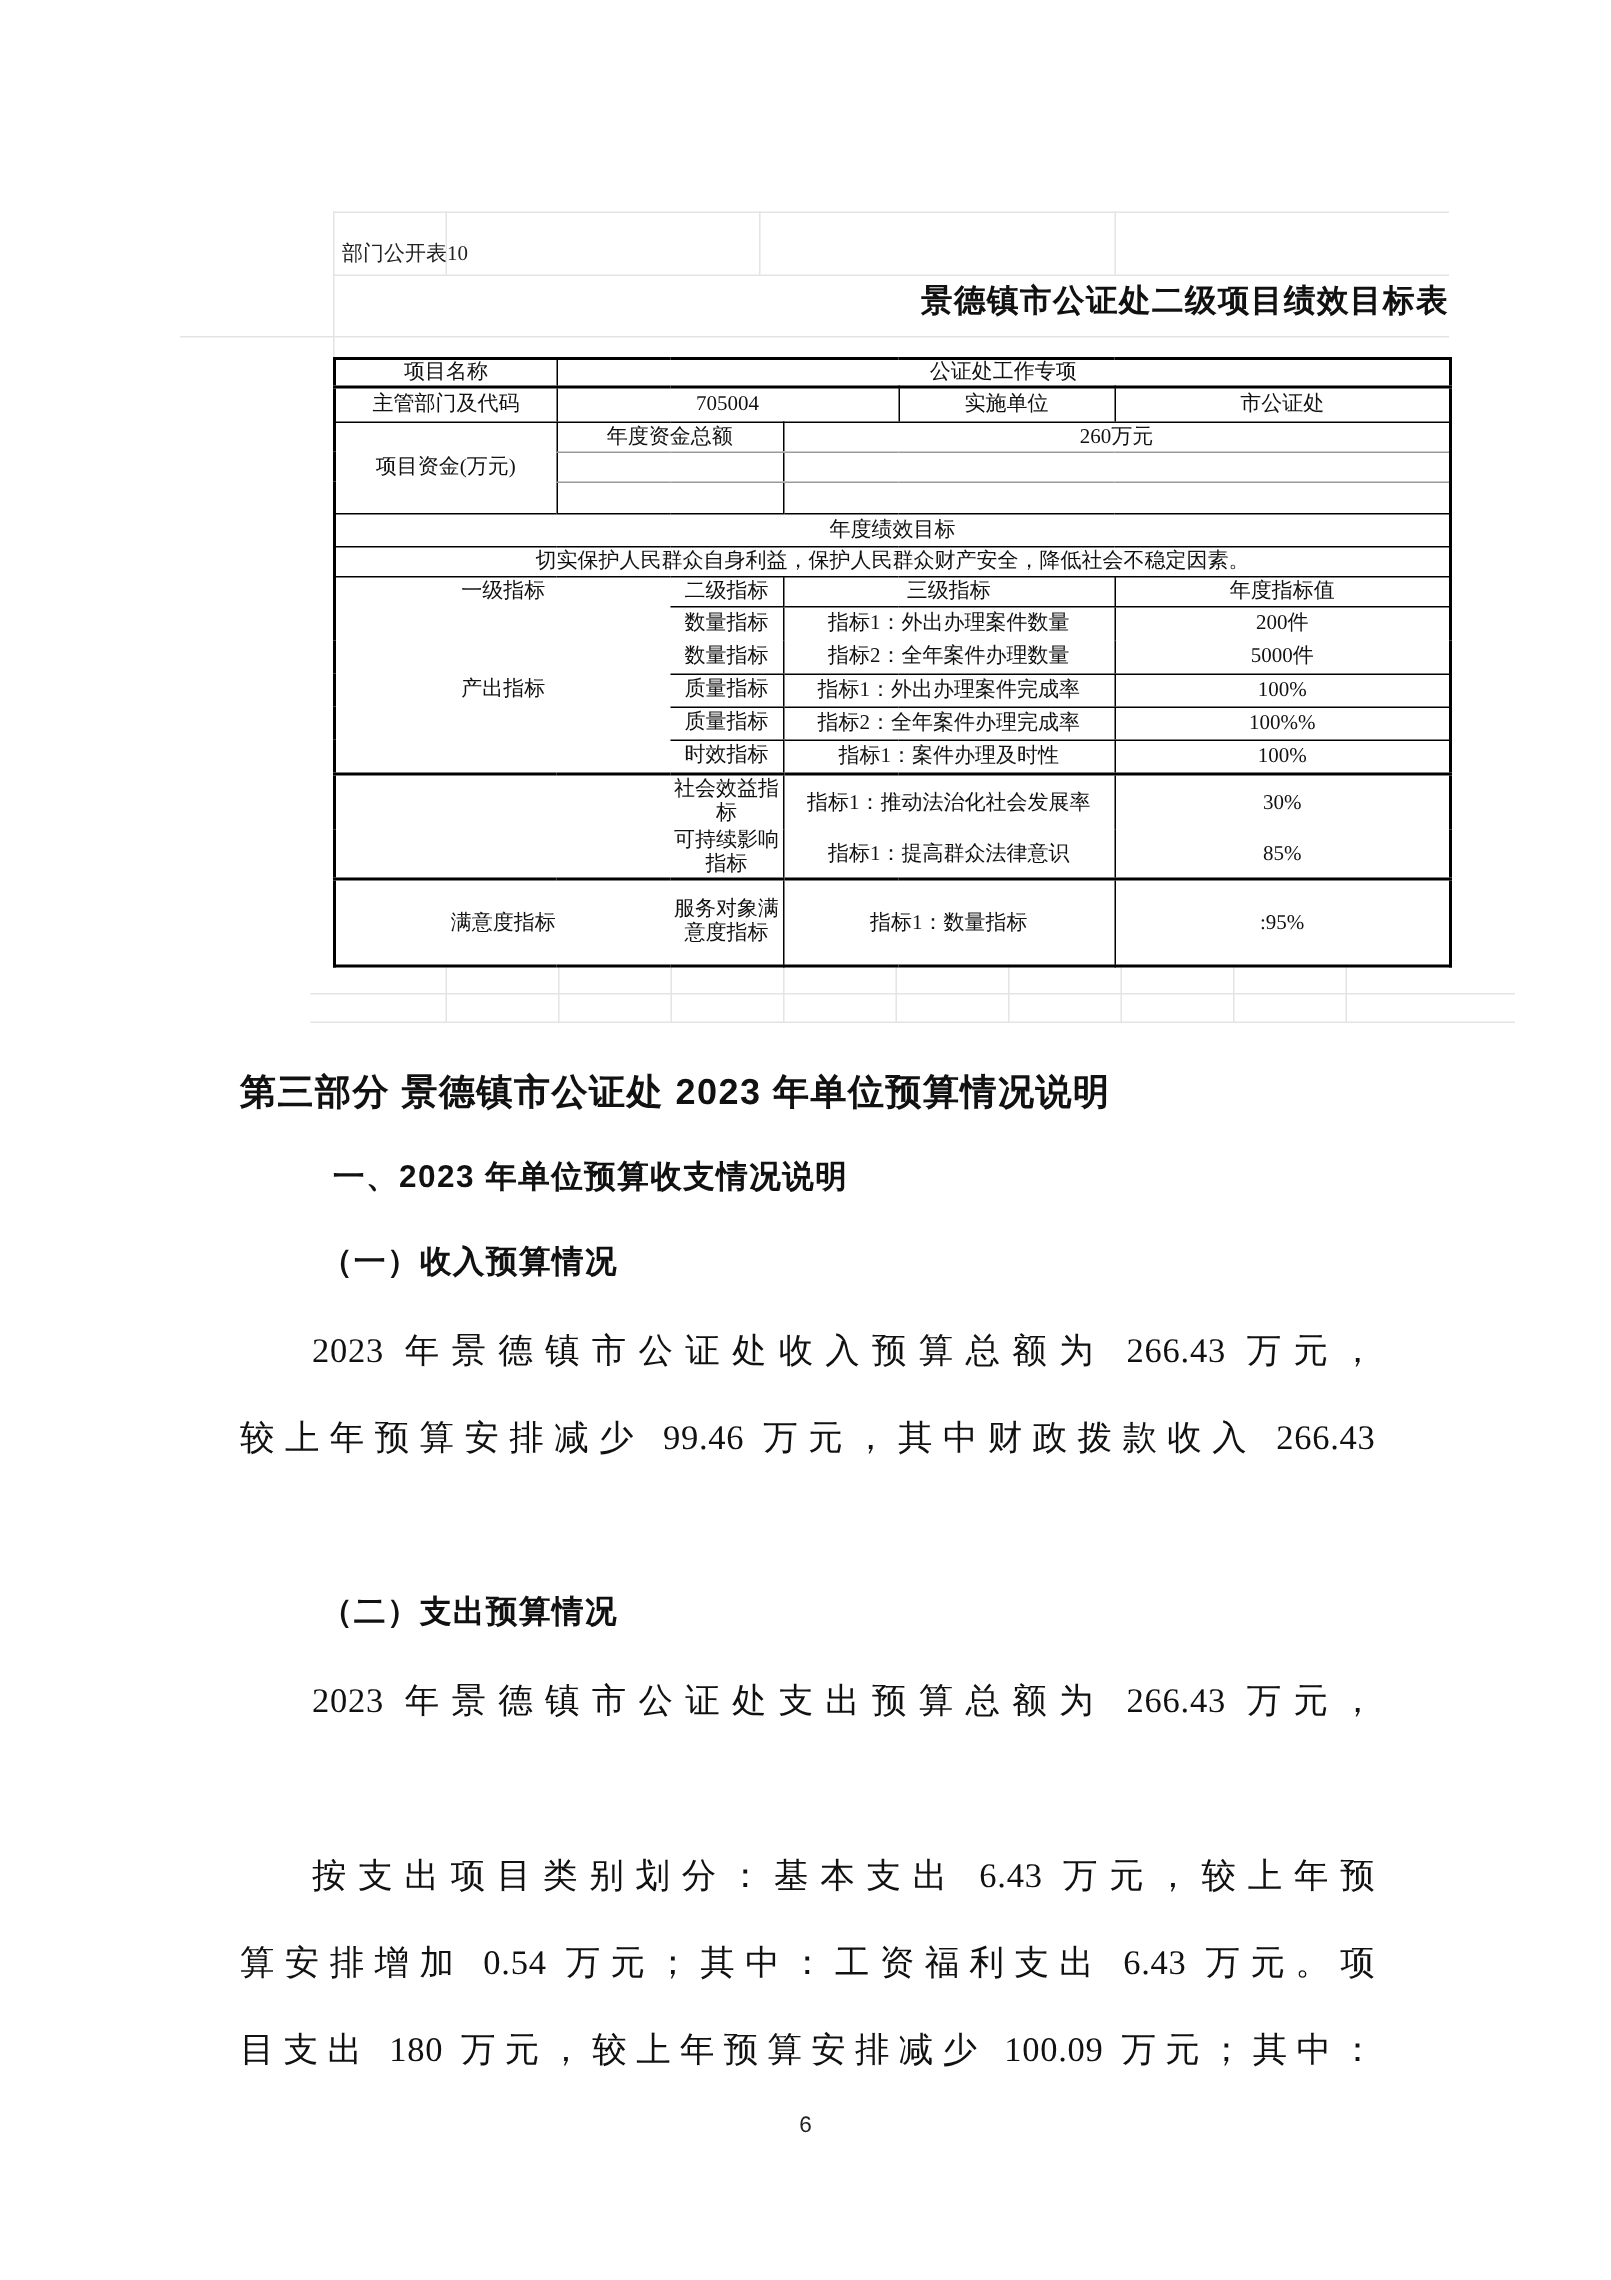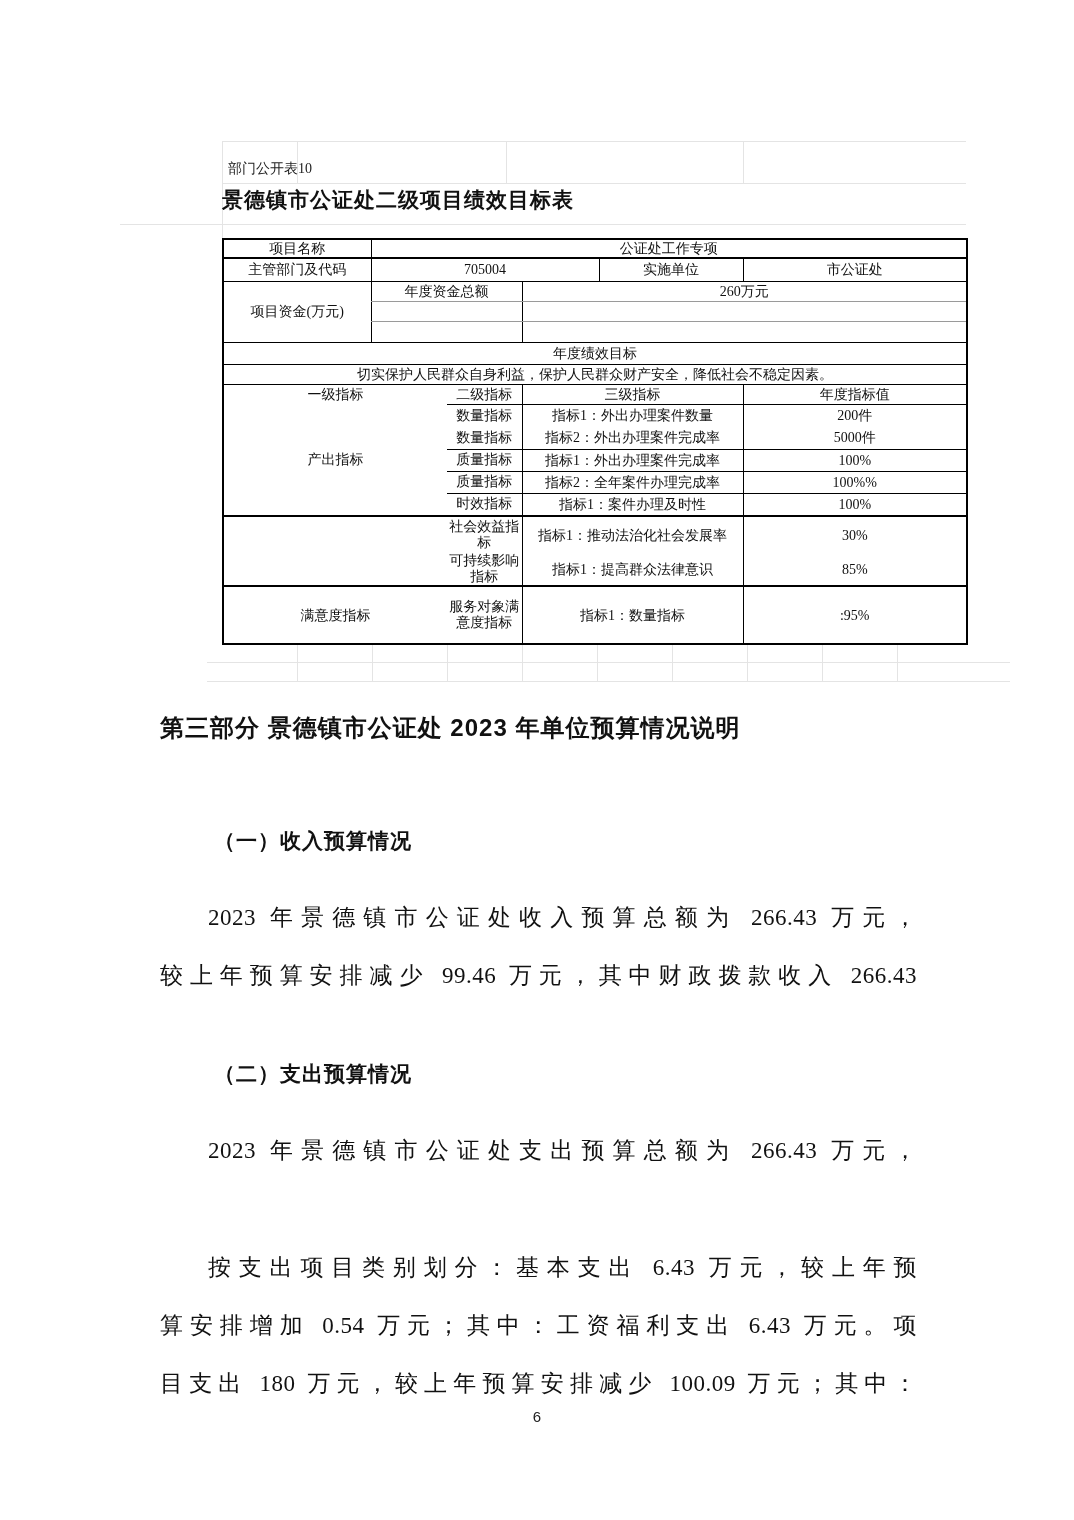--- a/index.html
+++ b/index.html
@@ -2,21 +2,21 @@
 <html><head>
 <meta charset="utf-8">
 <style>
   html,body{margin:0;padding:0;background:#fff;}
   .page{position:relative;width:1074px;height:1520px;background:#ffffff;overflow:hidden;
         font-family:"Liberation Serif","DejaVu Serif",serif;color:#111;}
   
   .fl{position:absolute;background:#e4e4e4;}
   
   .sheet-label{position:absolute;left:228px;top:160px;font-size:14px;color:#222;}
-  .sheet-title{position:absolute;left:222px;top:186px;width:744px;text-align:left;
+  .sheet-title{position:absolute;left:222px;top:186px;width:744px;text-align:right;
                font-size:21px;font-weight:bold;letter-spacing:1px;}
   
   .perf{position:absolute;left:222px;top:238px;width:744px;border-collapse:collapse;
         table-layout:fixed;font-size:14px;line-height:17px;border:2px solid #000;}
   .perf td{padding:0;text-align:center;vertical-align:middle;overflow:hidden;}
   .bl{border-left:1px solid #000;}
   .bb{border-bottom:1px solid #000;}
   .bb15{border-bottom:1.5px solid #000;}
   .bb2{border-bottom:2px solid #000;}
   .bbg{border-bottom:1px solid #9a9a9a;}
@@ -24,21 +24,21 @@
   .l2cell{padding:0 6px;line-height:16px;}
   .l3cell{text-align:left;padding-left:4px;}
   .leftal{text-align:left;padding-left:4px;}
   
   .h-part{position:absolute;left:160px;top:712px;font-family:"Liberation Sans","DejaVu Sans",sans-serif;
           font-weight:bold;font-size:24px;letter-spacing:1px;}
   .h-sub{position:absolute;font-family:"Liberation Sans","DejaVu Sans",sans-serif;
          font-weight:bold;font-size:21px;letter-spacing:1px;}
   .tl{position:absolute;left:160px;width:757px;font-size:23px;letter-spacing:0.5px;
       white-space:normal;}
-  .just{text-align:justify;text-align-last:justify;margin-top:17px;}
+  .just{text-align:justify;text-align-last:justify;}
   .endl{text-align:left;}
   .indent{text-indent:48px;}
   .pagenum{position:absolute;left:0;top:1408px;width:1074px;text-align:center;
            font-size:15px;font-family:"Liberation Sans","DejaVu Sans",sans-serif;color:#222;}
 </style>
 </head>
 <body>
 
 <div class="page">
 
@@ -112,21 +112,21 @@
       <td class="bl bb">年度指标值</td>
     </tr>
     <tr style="height:23px">
       <td class="bb2" colspan="2" rowspan="5">产出指标</td>
       <td class="l2cell">数量指标</td>
       <td class="bl l3cell" colspan="2">指标1：外出办理案件数量</td>
       <td class="bl">200件</td>
     </tr>
     <tr style="height:22px">
       <td class="l2cell bb">数量指标</td>
-      <td class="bl bb l3cell" colspan="2">指标2：外出办理案件完成率</td>
+      <td class="bl bb l3cell" colspan="2">指标2：全年案件办理数量</td>
       <td class="bl bb">5000件</td>
     </tr>
     <tr style="height:22px">
       <td class="l2cell bb">质量指标</td>
       <td class="bl bb l3cell" colspan="2">指标1：外出办理案件完成率</td>
       <td class="bl bb">100%</td>
     </tr>
     <tr style="height:22px">
       <td class="l2cell bb">质量指标</td>
       <td class="bl bb l3cell" colspan="2">指标2：全年案件办理完成率</td>
@@ -151,20 +151,21 @@
     <tr style="height:58px">
       <td colspan="2">满意度指标</td>
       <td class="l2cell">服务对象满意度指标</td>
       <td class="bl l3cell" colspan="2">指标1：数量指标</td>
       <td class="bl">:95%</td>
     </tr>
   </tbody>
     </table>
 
   <div class="h-part">第三部分 景德镇市公证处 2023 年单位预算情况说明</div>
+  <div class="h-sub" style="left:222px;top:770px;">一、2023 年单位预算收支情况说明</div>
   <div class="h-sub" style="left:214px;top:827px;">（一）收入预算情况</div>
   <div class="h-sub" style="left:214px;top:1060px;text-align:right;">（二）支出预算情况</div>
 
   <div class="tl just indent" style="top:885px;">2023 年景德镇市公证处收入预算总额为 266.43 万元，</div>
   <div class="tl just" style="top:943px;">较上年预算安排减少 99.46 万元，其中财政拨款收入 266.43</div>
 
   <div class="tl just indent" style="top:1118px;">2023 年景德镇市公证处支出预算总额为 266.43 万元，</div>
 
   <div class="tl just indent" style="top:1235px;">按支出项目类别划分：基本支出 6.43 万元，较上年预</div>
   <div class="tl just" style="top:1293px;">算安排增加 0.54 万元；其中：工资福利支出 6.43 万元。项</div>

